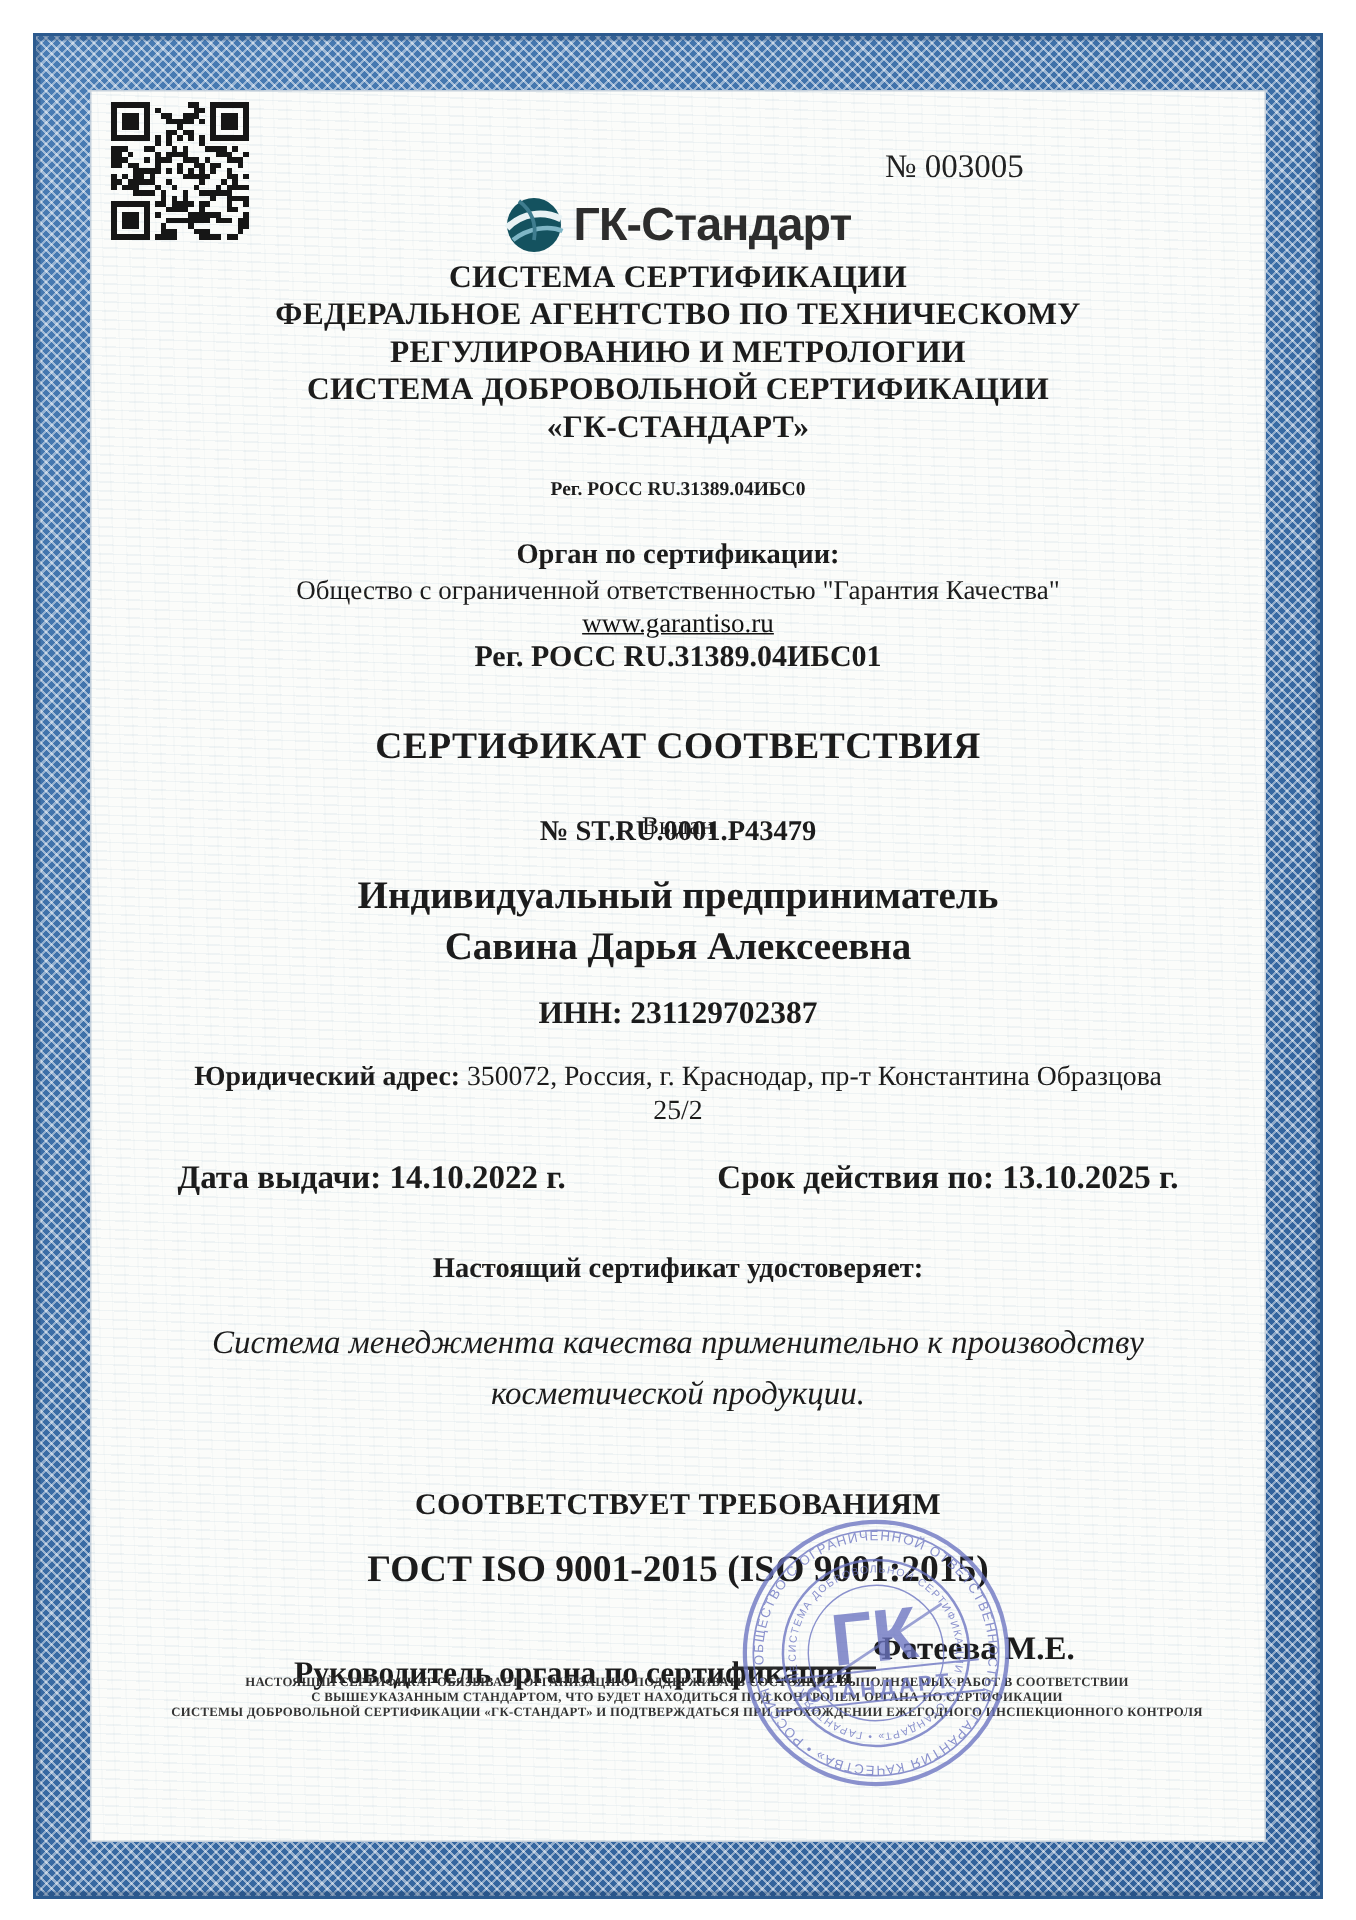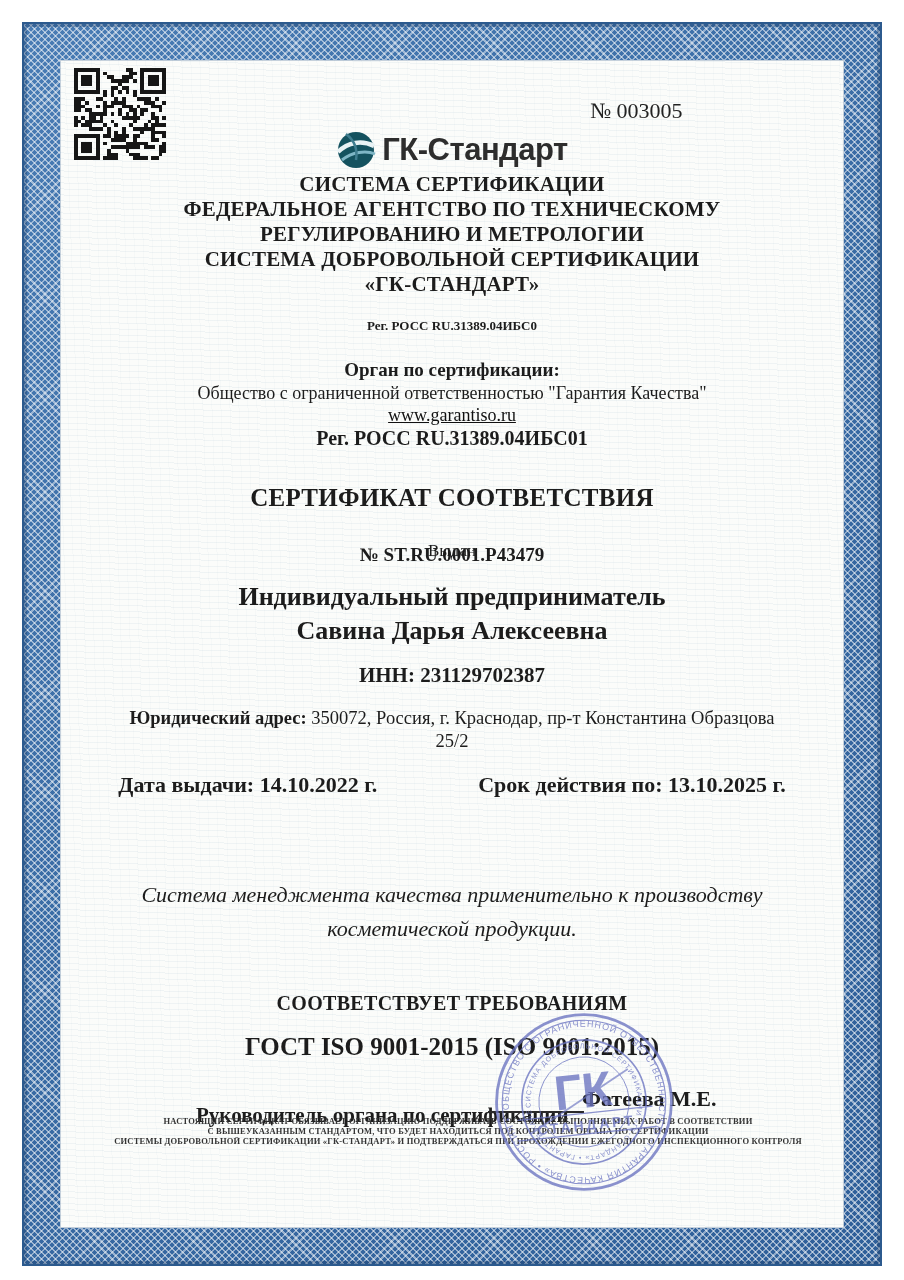--- a/index.html
+++ b/index.html
@@ -423,20 +423,21 @@
     <div class="abs center legal">
       <div><b>Юридический адрес:</b><span> 350072, Россия, г. Краснодар, пр-т Константина Образцова</span></div>
       <div>25/2</div>
     </div>
 
     <div class="abs dates">
       <span>Дата выдачи: 14.10.2022 г.</span>
       <span>Срок действия по: 13.10.2025 г.</span>
     </div>
 
+    <div class="abs center certifies">Настоящий сертификат удостоверяет:</div>
 
     <div class="abs center scope">
       <div>Система менеджмента качества применительно к производству</div>
       <div>косметической продукции.</div>
     </div>
 
     <div class="abs center complies">СООТВЕТСТВУЕТ ТРЕБОВАНИЯМ</div>
     <div class="abs center standard">ГОСТ ISO 9001-2015 (ISO 9001:2015)</div>
 
     <div class="sig-role">Руководитель органа по сертификации</div>

